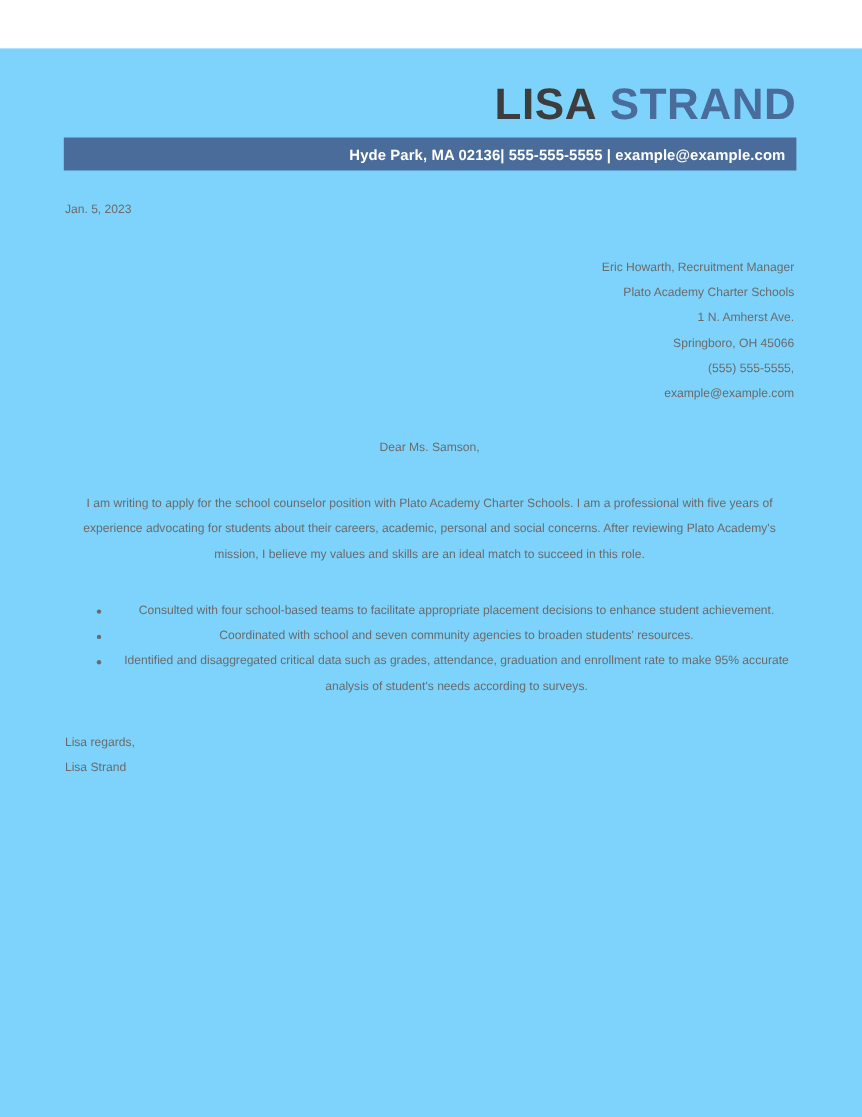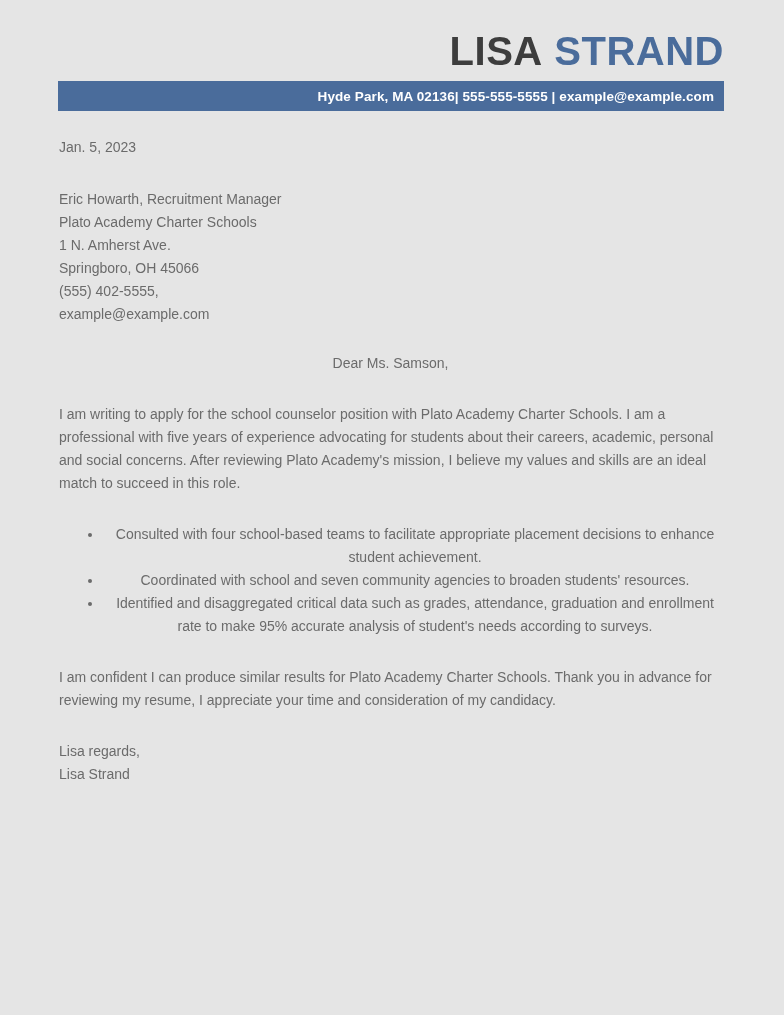--- a/index.html
+++ b/index.html
@@ -12,21 +12,22 @@
     height: 1015px;
     font-family: "Liberation Sans", sans-serif;
     color: #5a5a5a;
     position: relative;
     overflow: hidden;
   }
 
   .page {
     position: absolute;
     inset: 0;
-    background: #e5e5e5;
+    background: #7dd3fc;
+    margin-top: 44px;
   }
 
   
   .letterhead {
     position: absolute;
     left: 58px;
     top: 28px;
     width: 666px;
   }
   .name-line {
@@ -58,35 +59,35 @@
     letter-spacing: 0.1px;
     white-space: nowrap;
   }
 
   
   .letter-body {
     position: absolute;
     left: 59px;
     top: 136px;
     width: 663px;
-    font-size: 14px;
+    font-size: 11px;
     line-height: 23px;
     color: #6b6b6b;
   }
 
   .date-line { margin: 0 0 29px 0; }
 
   .recipient-block { margin: 0 0 26px 0; }
-  .recipient-line { margin: 0; }
+  .recipient-line { margin: 0; text-align: right; }
 
   .salutation { margin: 0 0 28px 0; text-align: center; }
 
   .para {
     margin: 0 0 28px 0;
-    text-align: left;
+    text-align: center;
   }
 
   .para.tight { margin-bottom: 0; }
 
   .achievements {
     list-style: none;
     margin: 0 0 28px 0;
     padding: 0;
   }
   .achievement-item {
@@ -125,21 +126,21 @@
 
   <div class="letter-body">
 
     <p class="date-line">Jan. 5, 2023</p>
 
     <div class="recipient-block">
       <p class="recipient-line">Eric Howarth, Recruitment Manager</p>
       <p class="recipient-line">Plato Academy Charter Schools</p>
       <p class="recipient-line">1 N. Amherst Ave.</p>
       <p class="recipient-line">Springboro, OH 45066</p>
-      <p class="recipient-line">(555) 402-5555,</p>
+      <p class="recipient-line">(555) 555-5555,</p>
       <p class="recipient-line">example@example.com</p>
     </div>
 
     <p class="salutation">Dear Ms. Samson,</p>
 
     <p class="para">I am writing to apply for the school counselor position with Plato Academy Charter Schools. I am a professional with five years of experience advocating for students about their careers, academic, personal and social concerns. After reviewing Plato Academy's mission, I believe my values and skills are an ideal match to succeed in this role.</p>
 
 
     <ul class="achievements">
       <li class="achievement-item">
@@ -149,21 +150,20 @@
       <li class="achievement-item">
         <span class="bullet-dot"></span>
         <span>Coordinated with school and seven community agencies to broaden students' resources.</span>
       </li>
       <li class="achievement-item">
         <span class="bullet-dot"></span>
         <span>Identified and disaggregated critical data such as grades, attendance, graduation and enrollment rate to make 95% accurate analysis of student's needs according to surveys.</span>
       </li>
     </ul>
 
-    <p class="para">I am confident I can produce similar results for Plato Academy Charter Schools. Thank you in advance for reviewing my resume, I appreciate your time and consideration of my candidacy.</p>
 
     <div class="signoff">
       <p class="signoff-line">Lisa regards,</p>
       <p class="signoff-line">Lisa Strand</p>
     </div>
 
   </div>
 </div>
 
 </body></html>

